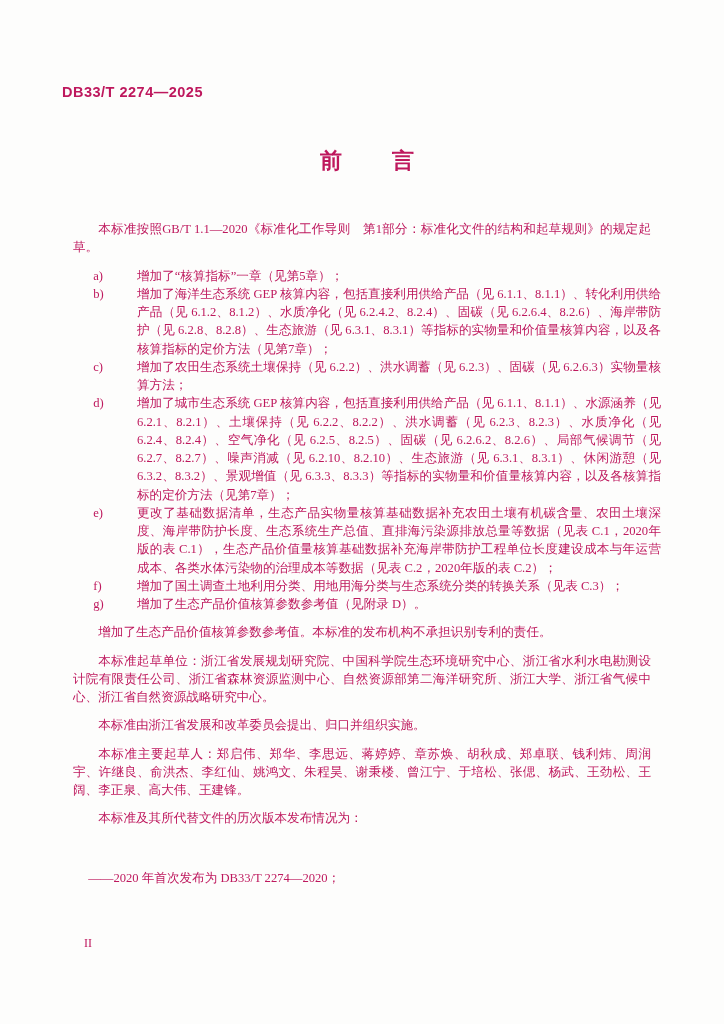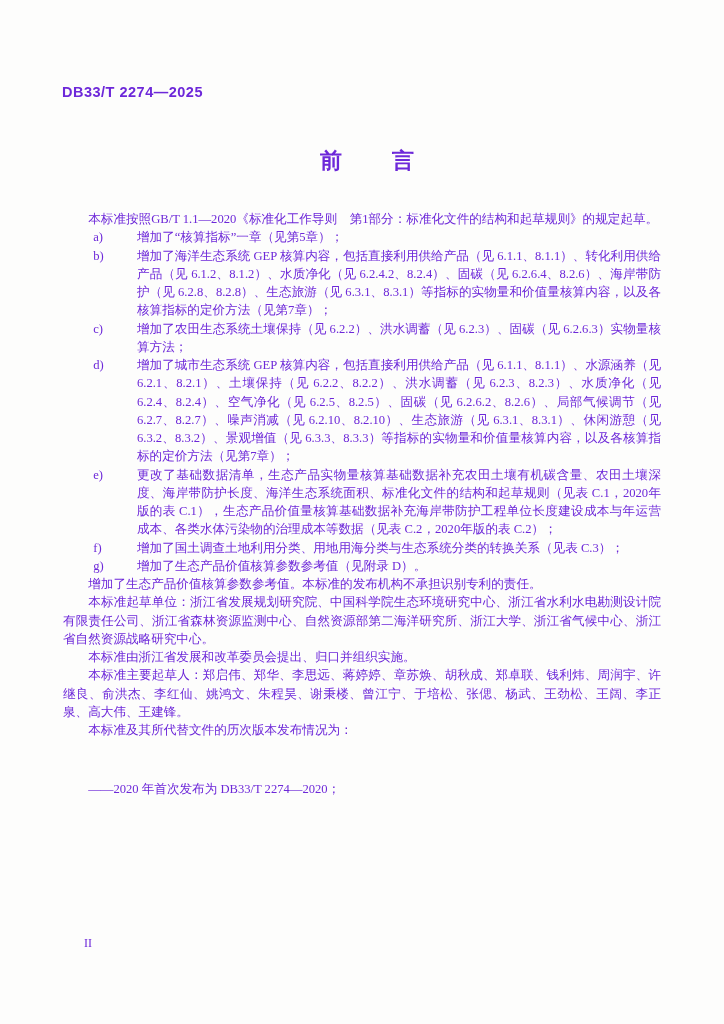--- a/index.html
+++ b/index.html
@@ -6,21 +6,21 @@
     margin: 0;
     padding: 0;
     background: #ffffff;
   }
   .page {
     position: relative;
     width: 724px;
     height: 1024px;
     background: #fdfdfc;
     font-family: "Liberation Serif", "DejaVu Serif", serif;
-    color: #6d28d9;
+    color: #be185d;
     overflow: hidden;
     box-sizing: border-box;
     text-decoration: underline;
   }
   .doc-number {
     position: absolute;
     top: 84px;
     left: 62px;
     font-family: "Liberation Sans", "DejaVu Sans", sans-serif;
     font-weight: 700;
@@ -42,21 +42,21 @@
   .content {
     position: absolute;
     top: 210px;
     left: 63px;
     width: 598px;
     font-size: 12.6px;
     line-height: 1.45;
     text-align: justify;
   }
   .para {
-    margin: 0;
+    margin: 10px;
     text-indent: 2em;
   }
   .list {
     margin: 0;
   }
   .list-item {
     display: flex;
     padding-left: 2.4em;
   }
   .list-label {
@@ -108,21 +108,21 @@
         <span class="list-text">增加了农田生态系统土壤保持（见 6.2.2）、洪水调蓄（见 6.2.3）、固碳（见 6.2.6.3）实物量核算方法；</span>
       </div>
 
       <div class="list-item">
         <span class="list-label">d)</span>
         <span class="list-text">增加了城市生态系统 GEP 核算内容，包括直接利用供给产品（见 6.1.1、8.1.1）、水源涵养（见 6.2.1、8.2.1）、土壤保持（见 6.2.2、8.2.2）、洪水调蓄（见 6.2.3、8.2.3）、水质净化（见 6.2.4、8.2.4）、空气净化（见 6.2.5、8.2.5）、固碳（见 6.2.6.2、8.2.6）、局部气候调节（见 6.2.7、8.2.7）、噪声消减（见 6.2.10、8.2.10）、生态旅游（见 6.3.1、8.3.1）、休闲游憩（见 6.3.2、8.3.2）、景观增值（见 6.3.3、8.3.3）等指标的实物量和价值量核算内容，以及各核算指标的定价方法（见第7章）；</span>
       </div>
 
       <div class="list-item">
         <span class="list-label">e)</span>
-        <span class="list-text">更改了基础数据清单，生态产品实物量核算基础数据补充农田土壤有机碳含量、农田土壤深度、海岸带防护长度、海洋生态系统面积、标准化文件的结构和起草规则（见表 C.1，2020年版的表 C.1），生态产品价值量核算基础数据补充海岸带防护工程单位长度建设成本与年运营成本、各类水体污染物的治理成本等数据（见表 C.2，2020年版的表 C.2）；</span>
+        <span class="list-text">更改了基础数据清单，生态产品实物量核算基础数据补充农田土壤有机碳含量、农田土壤深度、海岸带防护长度、生态系统生产总值、直排海污染源排放总量等数据（见表 C.1，2020年版的表 C.1），生态产品价值量核算基础数据补充海岸带防护工程单位长度建设成本与年运营成本、各类水体污染物的治理成本等数据（见表 C.2，2020年版的表 C.2）；</span>
       </div>
 
       <div class="list-item">
         <span class="list-label">f)</span>
         <span class="list-text">增加了国土调查土地利用分类、用地用海分类与生态系统分类的转换关系（见表 C.3）；</span>
       </div>
 
       <div class="list-item">
         <span class="list-label">g)</span>
         <span class="list-text">增加了生态产品价值核算参数参考值（见附录 D）。</span>

